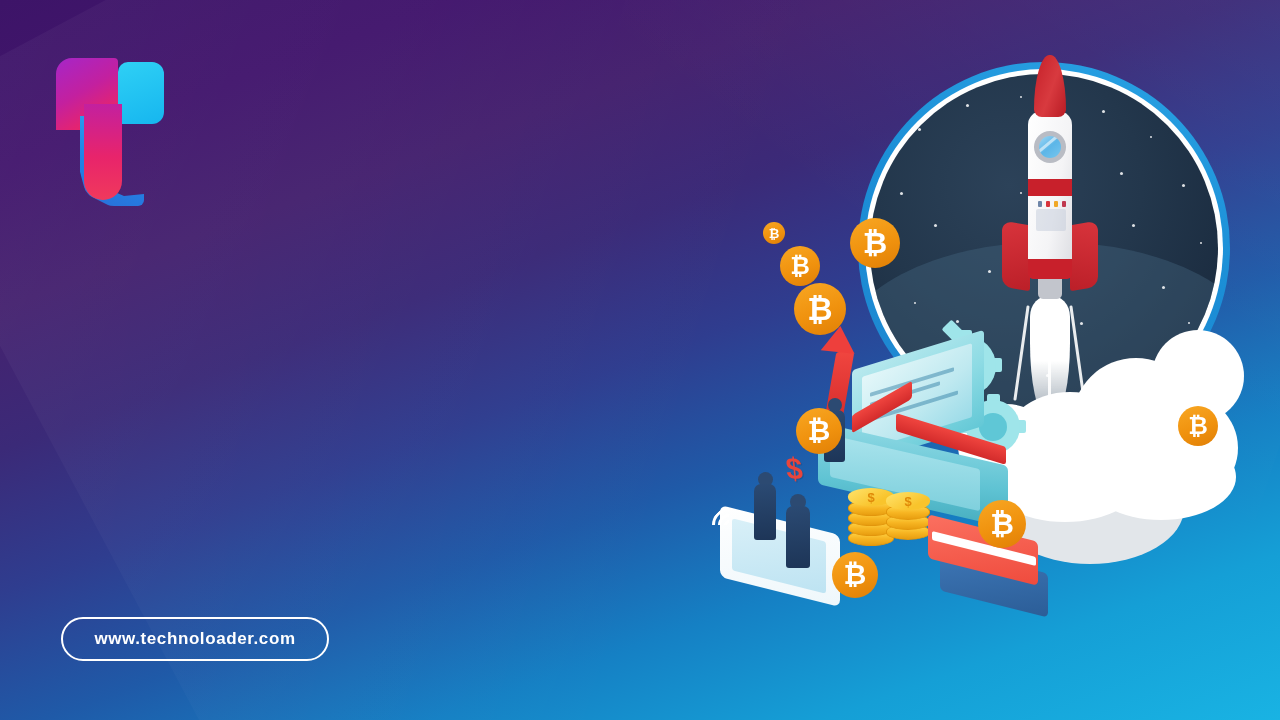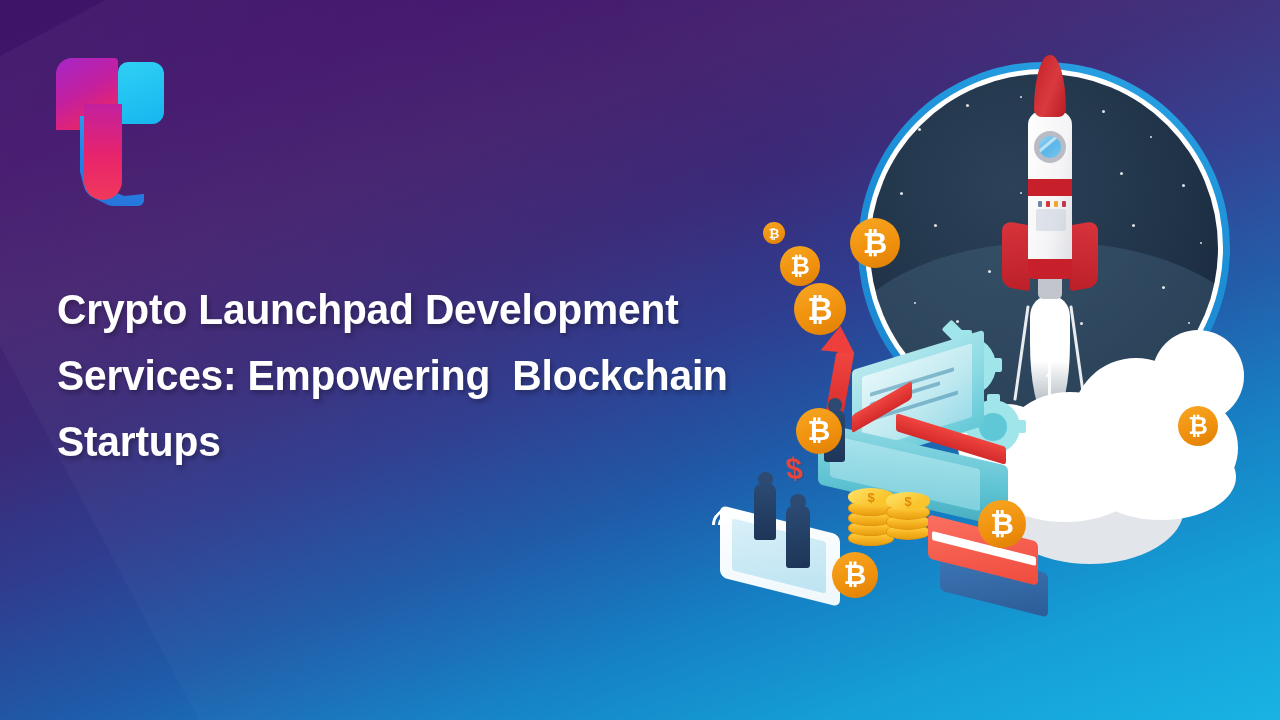--- a/index.html
+++ b/index.html
@@ -370,26 +370,24 @@
   <div class="diag-wedge"></div>
   <div class="diag-wedge2"></div>
 
   <div id="logo">
     <div class="logo-right"></div>
     <div class="logo-left"></div>
     <div class="logo-hook-grad"></div>
     <div class="logo-left-tail"></div>
   </div>
 
-  <div id="headline">
-    <span class="line">Crypto Launchpad Development</span>
-    <span class="line">Services: Empowering  Blockchain</span>
-    <span class="line">Startups</span>
+
+  <div id="url-pill">
+    <span>www.technoloader.com</span>
   </div>
-
 
   <div id="illustration">
 
     <div class="space-ring"></div>
     <div class="space-ring-inner-white"></div>
     <div class="space-disc">
       <div class="shade"></div>
       <div class="star" style="left:48px;  top:54px;"></div>
       <div class="star" style="left:96px;  top:30px;"></div>
       <div class="star" style="left:150px; top:22px; width:2px; height:2px;"></div>

